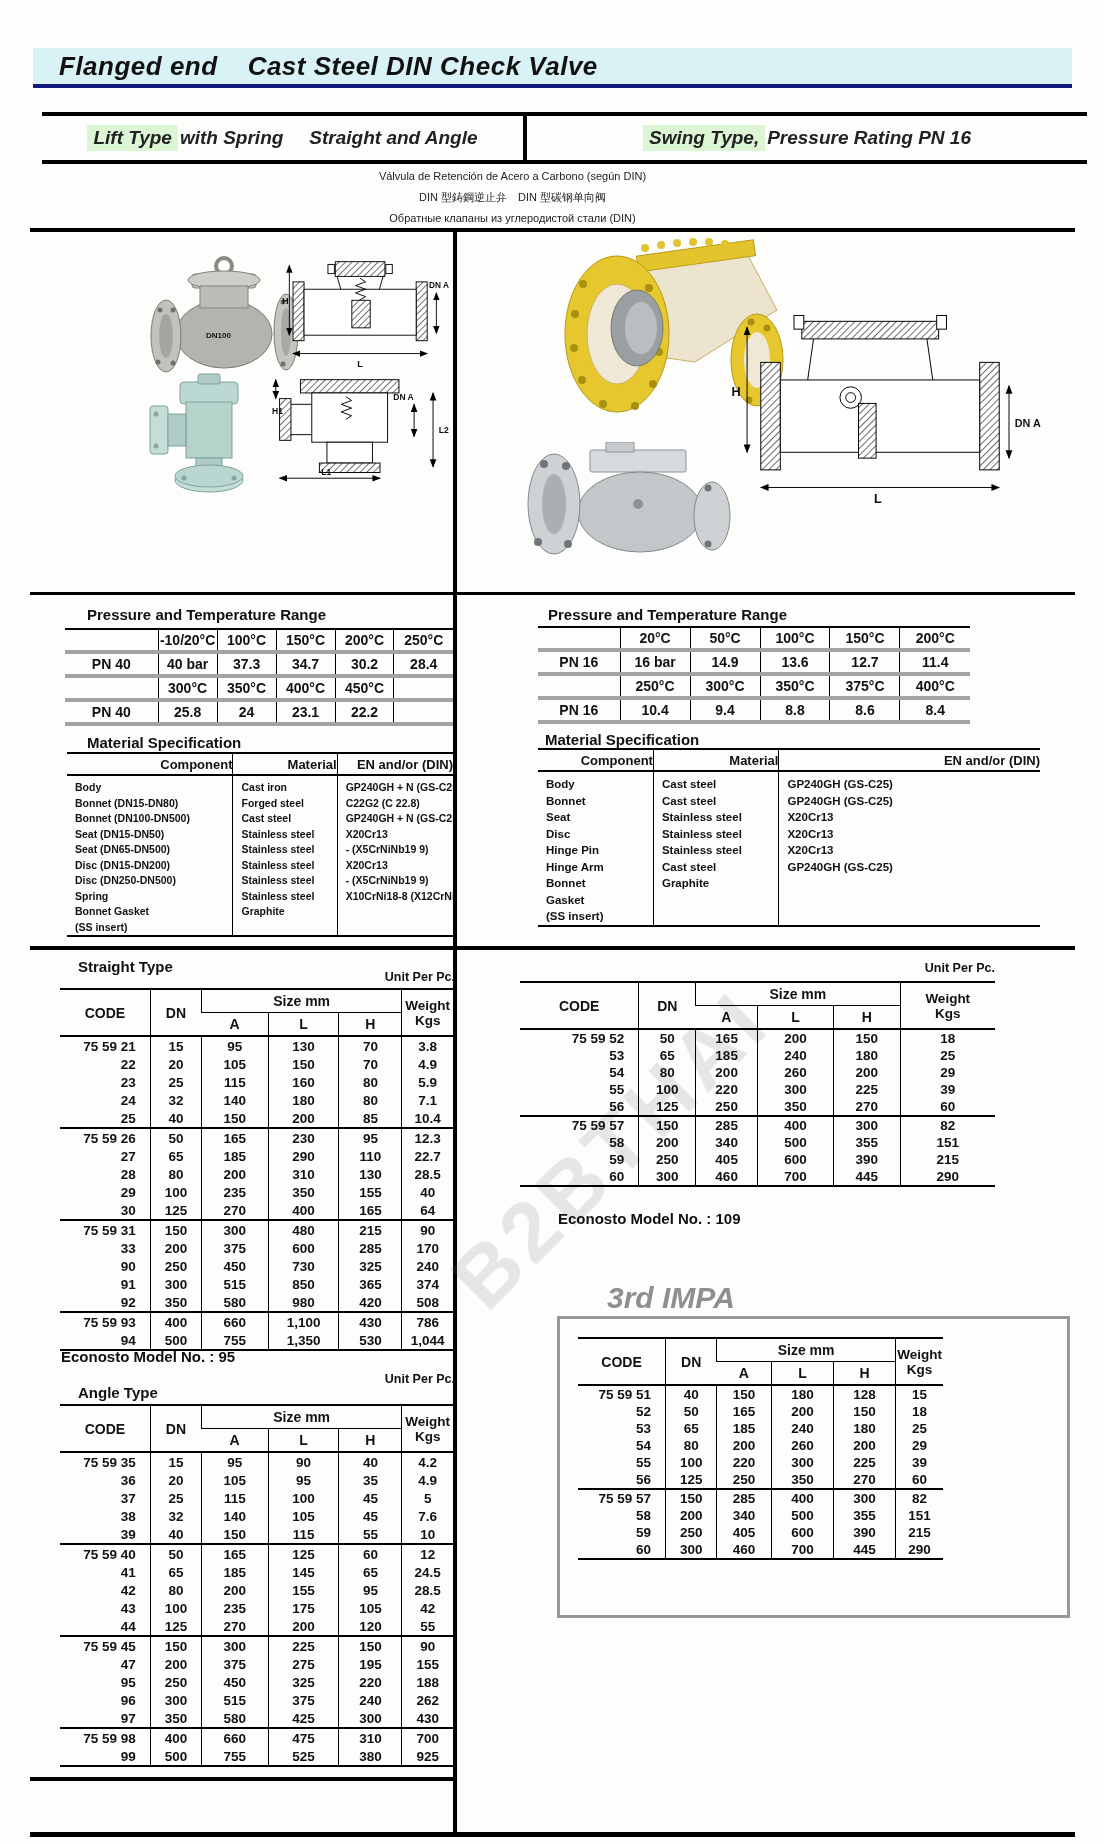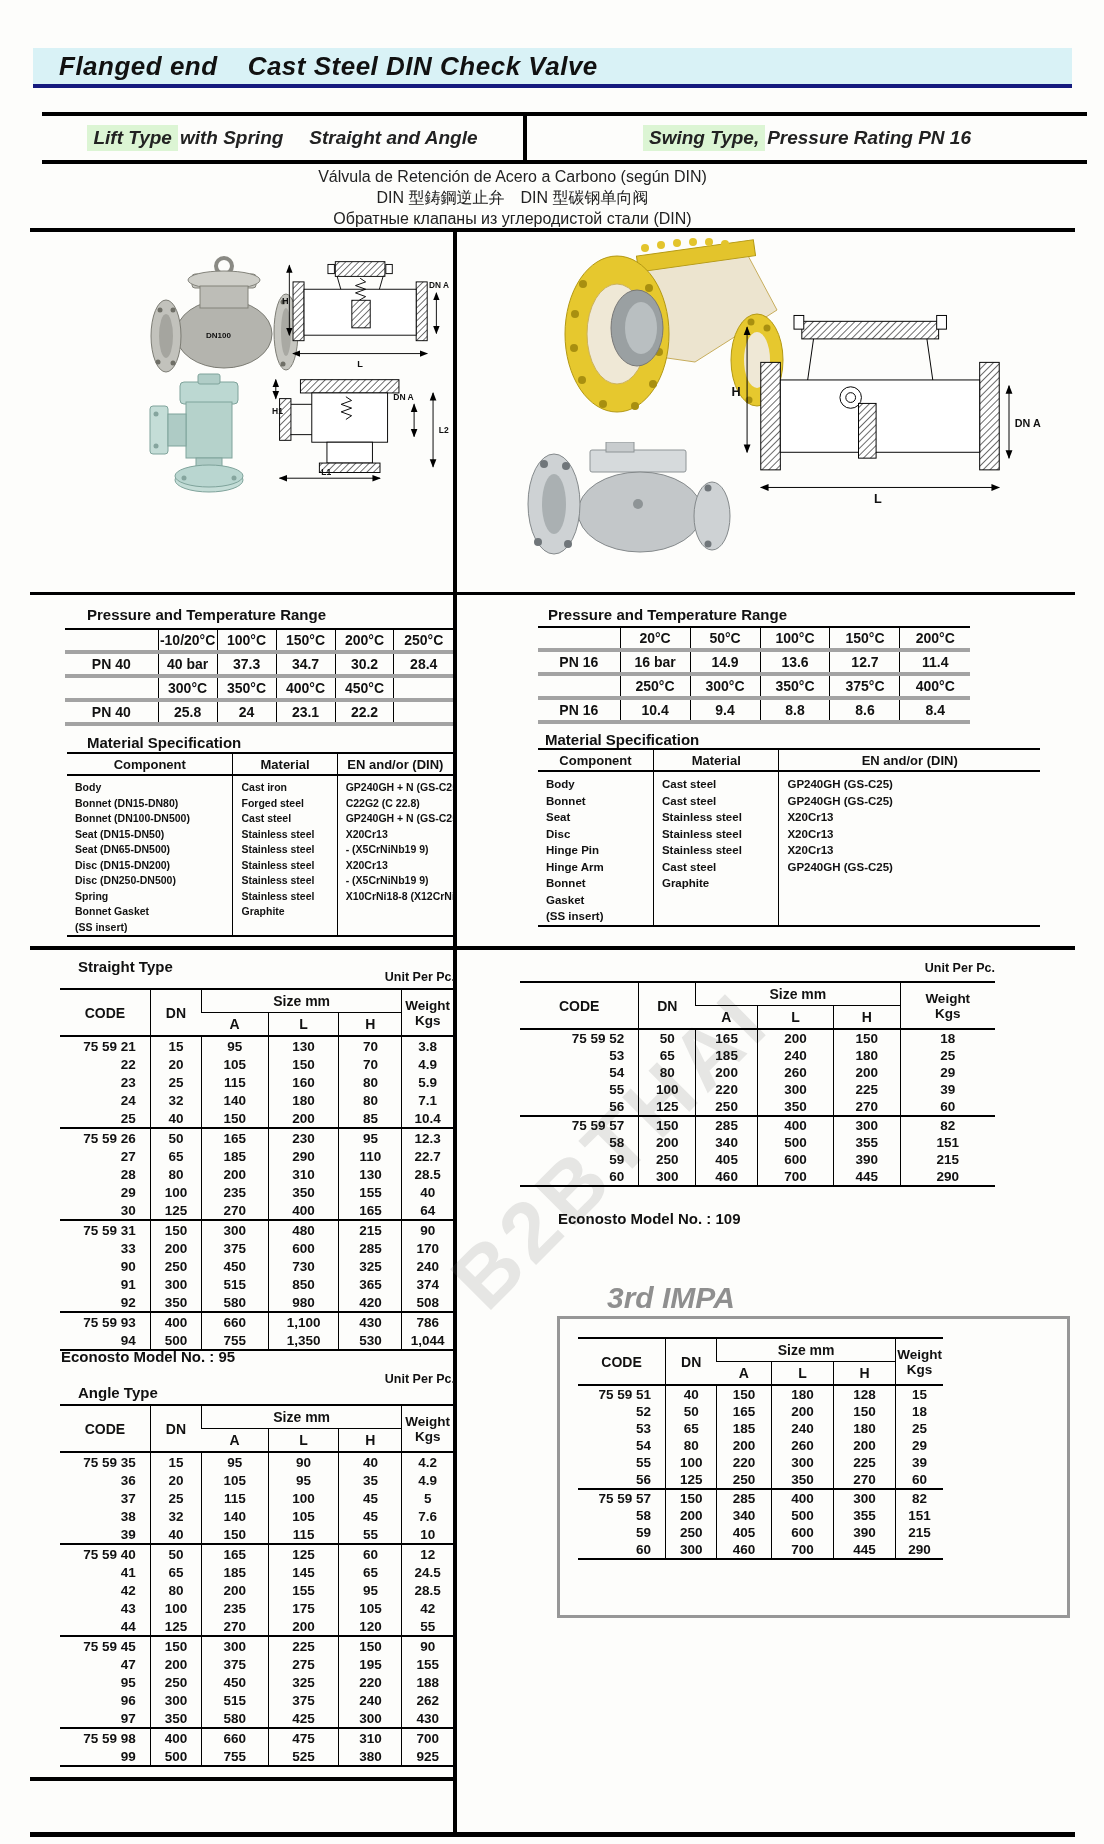--- a/index.html
+++ b/index.html
@@ -14,42 +14,42 @@
 
   .typebar{position:absolute;left:42px;top:112px;width:1045px;height:52px;box-sizing:border-box;
            border-top:4px solid #000;border-bottom:4px solid #000;display:flex;}
   .typebar .cell{display:flex;align-items:center;justify-content:center;font-size:19px;font-weight:bold;font-style:italic;color:#222;}
   .typebar .cl{width:481px;border-right:4px solid #000;}
   .typebar .cr{flex:1;}
   .hl{background:#dcf5d4;padding:2px 6px;margin-right:2px;}
   .gap{display:inline-block;width:26px;}
 
   .subtitles{position:absolute;left:30px;top:166px;width:965px;text-align:center;
-             font-size:16px;line-height:21px;color:#222;}
+             font-size:11px;line-height:21px;color:#222;}
 
   
   .hline{position:absolute;left:30px;width:1045px;background:#000;}
   .vdiv{position:absolute;left:453px;top:228px;width:4px;height:1608px;background:#000;}
 
   .abs{position:absolute;}
   .heading{font-size:15px;font-weight:bold;}
   .unitpc{font-size:12.5px;font-weight:bold;text-align:right;}
   .seclabel{font-size:15px;font-weight:bold;}
   .econosto{font-size:15px;font-weight:bold;}
 
   
   table.pt{border-collapse:collapse;table-layout:fixed;font-size:14px;font-weight:bold;}
   .pt td{border-top:2px solid #000;border-bottom:4px solid #a3a3a3;border-left:1px solid #000;
          text-align:center;height:20px;padding:0;}
   .pt td:first-child{border-left:none;}
 
   
   table.ms{border-collapse:collapse;table-layout:fixed;font-weight:bold;
            border-top:2px solid #000;border-bottom:2px solid #000;}
-  .ms th{border-bottom:2px solid #000;font-size:13px;height:20px;padding:0;text-align:center;}
+  .ms th{border-bottom:2px solid #000;font-size:13px;height:20px;padding:0;text-align:right;}
   .ms th+th,.ms td+td{border-left:1px solid #000;}
   .ms td{font-size:10.5px;line-height:15.5px;padding:0 0 0 8px;white-space:nowrap;overflow:hidden;}
   .ms tbody tr:first-child td{padding-top:4px;}
   .ms.right td{line-height:16.5px;font-size:11.5px;}
 
   
   table.dim{border-collapse:collapse;table-layout:fixed;font-weight:bold;
             border-top:2px solid #000;border-bottom:2px solid #000;}
   .dim th{padding:0;font-size:14px;}
   .dim th,.dim td{border-left:1px solid #000;}

